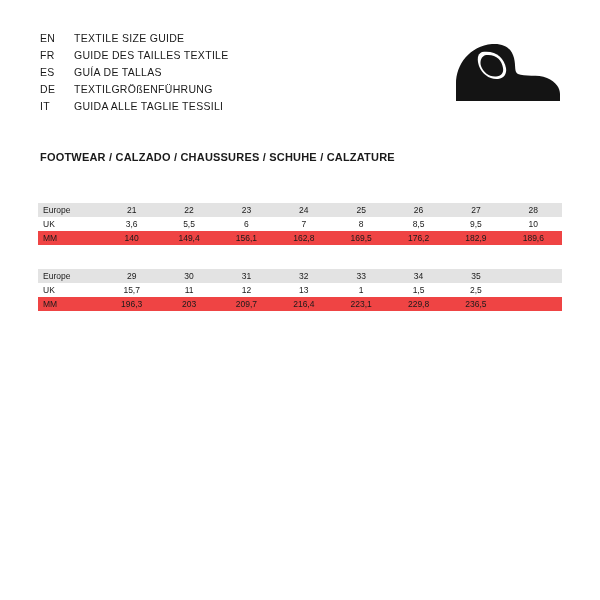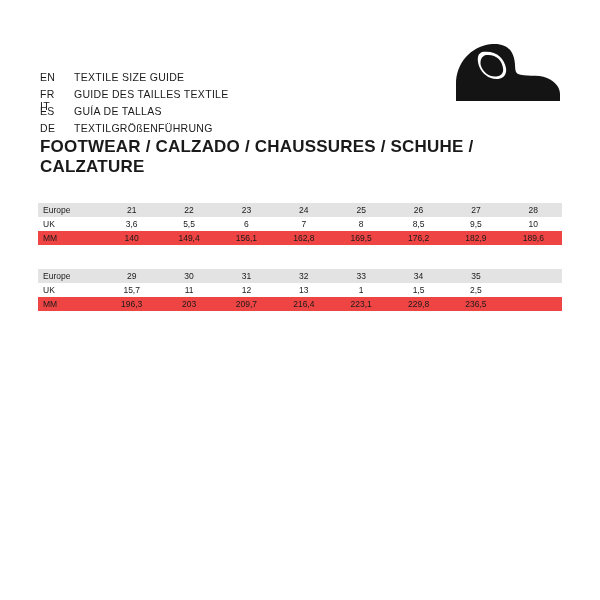--- a/index.html
+++ b/index.html
@@ -36,42 +36,41 @@
     font-size: 10.5px;
     letter-spacing: 0.3px;
   }
   .lang-code {
     width: 34px;
     flex: 0 0 34px;
     color: #1a1a1a;
   }
   .lang-title {
     color: #1a1a1a;
-    margin-top: 39px;
   }
 
   
   .shoe-art {
     position: absolute;
     top: 38px;
     right: 38px;
     width: 110px;
     height: 70px;
   }
   .shoe-art svg {
     display: block;
   }
 
   
   .section-heading {
     position: absolute;
-    top: 137px;
+    top: 151px;
     left: 40px;
     right: 40px;
-    font-size: 17px;
+    font-size: 11px;
     font-weight: bold;
     letter-spacing: 0.2px;
     color: #1a1a1a;
   }
   .sub-heading {
     position: absolute;
     top: 186px;
     left: 40px;
     right: 40px;
     font-size: 8.5px;
@@ -128,20 +127,21 @@
     <div class="lang-row">
       <span class="lang-code">ES</span>
       <span class="lang-title">GUÍA DE TALLAS</span>
     </div>
     <div class="lang-row">
       <span class="lang-code">DE</span>
       <span class="lang-title">TEXTILGRÖßENFÜHRUNG</span>
     </div>
     <div class="lang-row">
       <span class="lang-code">IT</span>
+      <span class="lang-title">GUIDA ALLE TAGLIE TESSILI</span>
     </div>
   </div>
 
   <div class="shoe-art">
     <svg width="110" height="70" viewBox="0 0 110 70" xmlns="http://www.w3.org/2000/svg">
       <path d="M4 46 C4 26 18 8 40 6 C54 5 60 12 62 20 C64 28 62 34 66 36 C72 39 86 36 95 40 C104 44 108 50 108 56 L108 62 L4 62 Z" fill="#141414"></path>
       <path d="M30 14 C44 12 52 20 54 30 C55 36 52 40 46 41 C38 42 30 36 27 28 C25 22 25 16 30 14 Z" fill="#ffffff"></path>
       <path d="M34 17 C44 16 50 22 51 30 C52 35 49 38 44 38.5 C37 39 31 34 29 28 C27.5 23 29.5 18 34 17 Z" fill="#141414"></path>
       <path d="M4 58 L108 58 L108 63 L4 63 Z" fill="#141414"></path>
     </svg>

